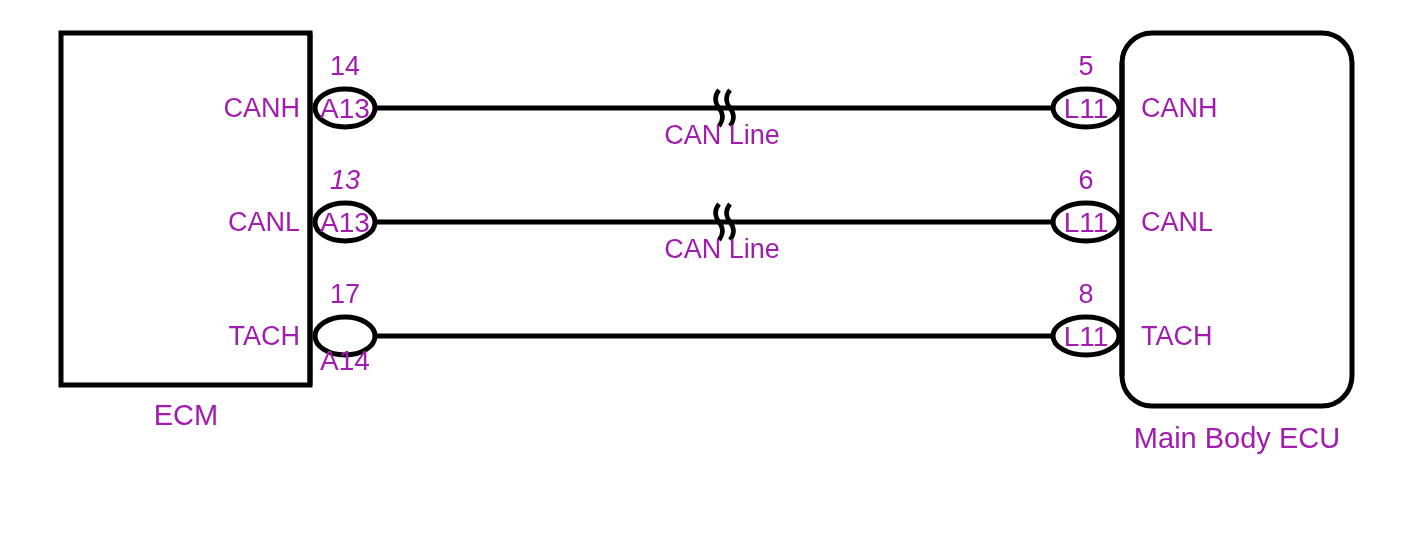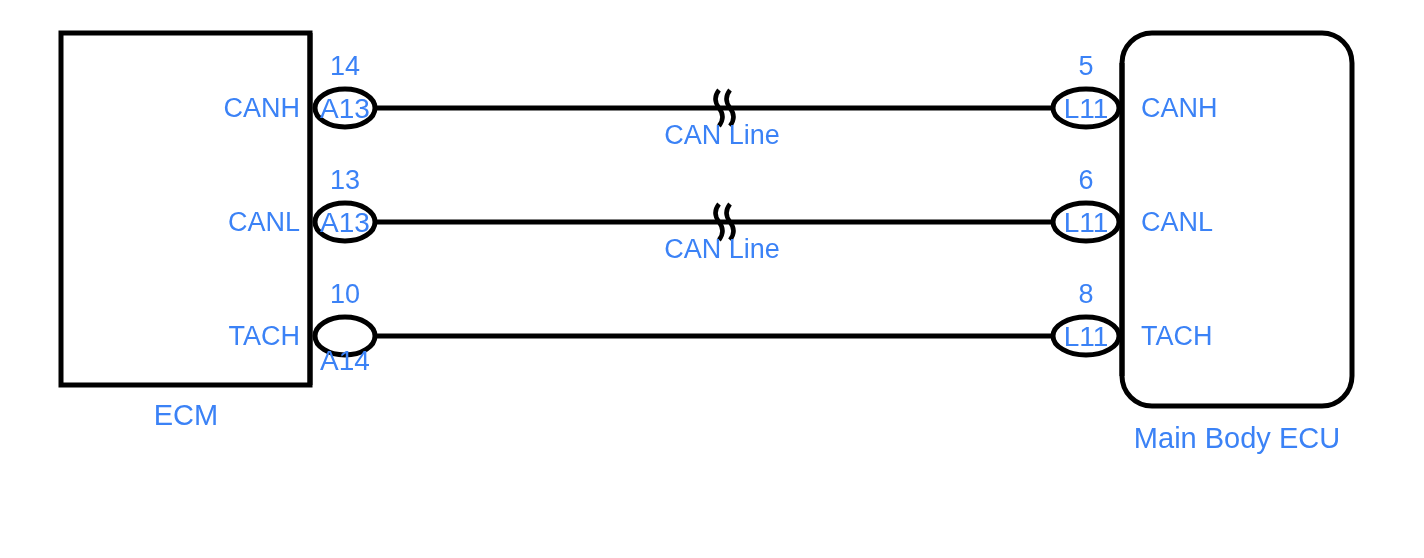--- a/index.html
+++ b/index.html
@@ -22,21 +22,21 @@
     position: absolute;
     left: 0;
     top: 0;
     width: 1424px;
     height: 558px;
   }
   .txt {
     position: absolute;
     white-space: nowrap;
     font-family: "Liberation Sans", sans-serif;
-    color: #3b82f6;
+    color: #a21caf;
     line-height: 1;
   }
   
   .signal-left {
     font-size: 27px;
     text-align: right;
     transform: translateY(-50%);
   }
   .signal-right {
     font-size: 27px;
@@ -102,29 +102,29 @@
 
   <div class="txt signal-left" style="left:130px; top:108px; width:170px;">CANH</div>
   <div class="txt terminal-no" style="left:345px; top:80px;">14</div>
   <div class="txt connector-code" style="left:345px; top:109px;">A13</div>
   <div class="txt terminal-no" style="left:1086px; top:80px;">5</div>
   <div class="txt connector-code" style="left:1086px; top:109px;">L11</div>
   <div class="txt signal-right" style="left:1141px; top:108px;">CANH</div>
   <div class="txt wire-label" style="left:722px; top:122px;">CAN Line</div>
 
   <div class="txt signal-left" style="left:130px; top:222px; width:170px;">CANL</div>
-  <div class="txt terminal-no" style="left:345px; top:194px;">13</div>
+  <div class="txt terminal-no" style="left:345px; top:194px;font-style:italic;">13</div>
   <div class="txt connector-code" style="left:345px; top:223px;">A13</div>
   <div class="txt terminal-no" style="left:1086px; top:194px;">6</div>
   <div class="txt connector-code" style="left:1086px; top:223px;">L11</div>
   <div class="txt signal-right" style="left:1141px; top:222px;">CANL</div>
   <div class="txt wire-label" style="left:722px; top:236px;">CAN Line</div>
 
   <div class="txt signal-left" style="left:130px; top:336px; width:170px;">TACH</div>
-  <div class="txt terminal-no" style="left:345px; top:308px;">10</div>
+  <div class="txt terminal-no" style="left:345px; top:308px;">17</div>
   <div class="txt connector-code" style="left:345px; top:337px;margin-top:24px;">A14</div>
   <div class="txt terminal-no" style="left:1086px; top:308px;">8</div>
   <div class="txt connector-code" style="left:1086px; top:337px;">L11</div>
   <div class="txt signal-right" style="left:1141px; top:336px;">TACH</div>
 
   <div class="txt unit-caption" style="left:186px; top:401px;">ECM</div>
   <div class="txt unit-caption" style="left:1237px; top:424px;">Main Body ECU</div>
 
 </div>
 

